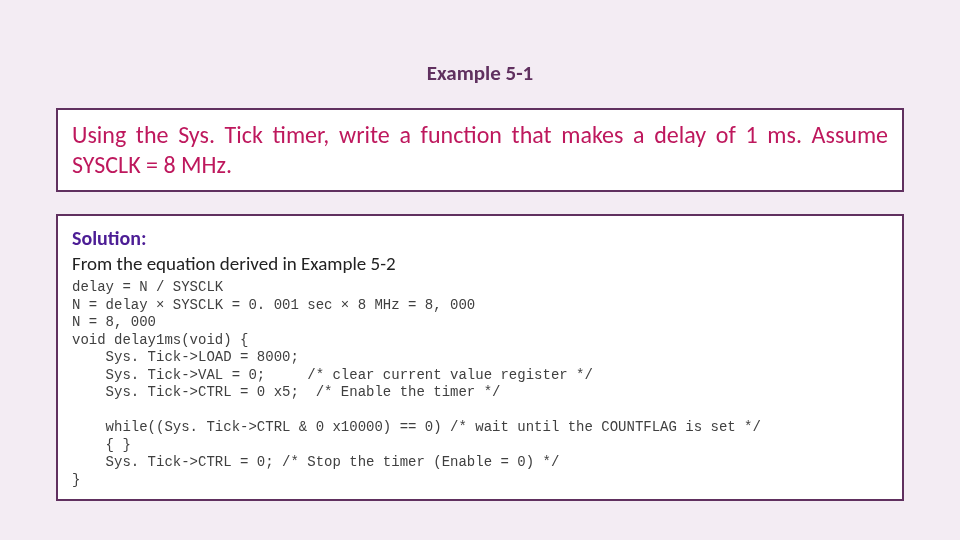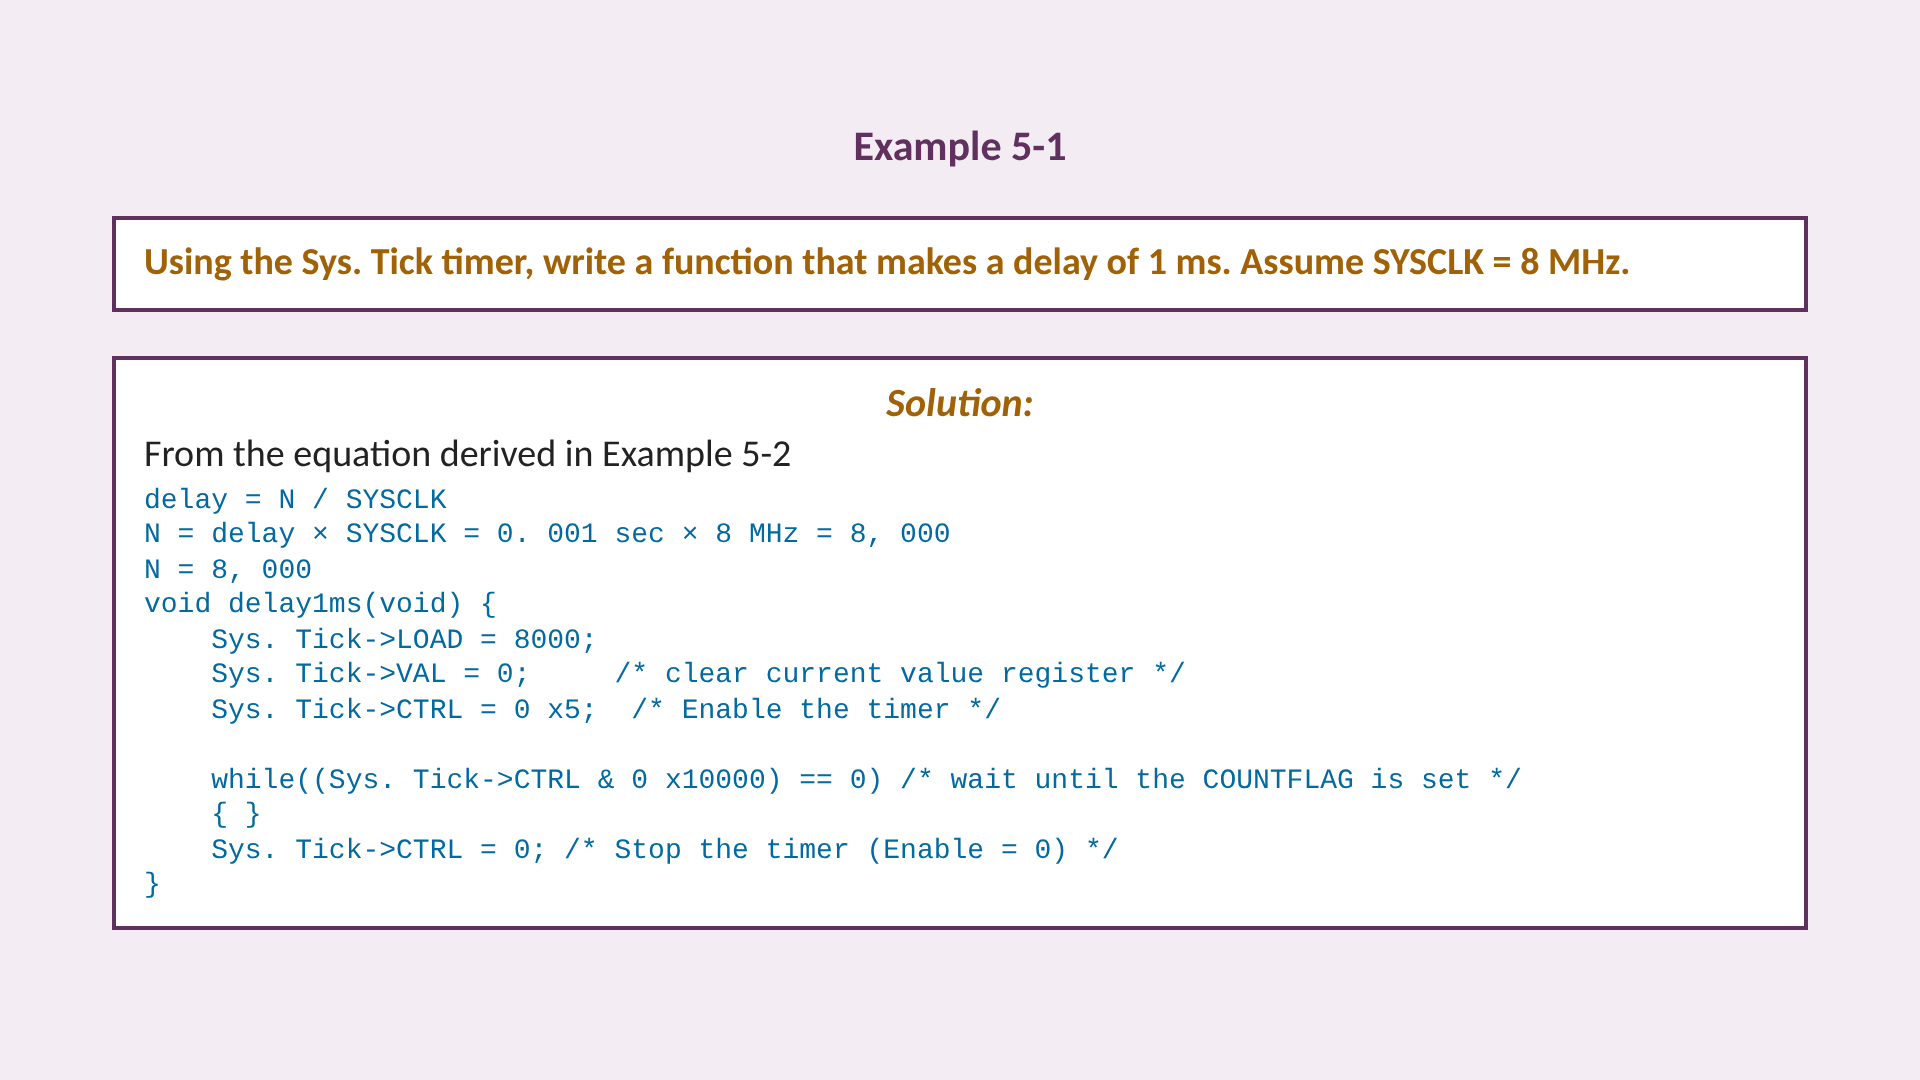--- a/index.html
+++ b/index.html
@@ -28,46 +28,44 @@
     border: 2px solid #60305f;
     background: #ffffff;
     padding: 10px 14px;
     box-sizing: border-box;
     width: 100%;
   }
   .box + .box {
     margin-top: 22px;
   }
   .prompt {
-    font-size: 19px;
-    font-weight: 700;
-    color: #a16207;
+    font-size: 24px;
+    font-weight: 400;
+    color: #be185d;
     text-align: justify;
     text-align-last: left;
     line-height: 1.25;
   }
   .solution-head {
-    text-align: center;
     font-weight: 700;
     font-size: 20px;
-    color: #a16207;
+    color: #4c1d95;
     margin-bottom: 2px;
-    font-style: italic;
   }
   .equation-ref {
     font-weight: 400;
     font-size: 19px;
     color: #222;
     margin-bottom: 4px;
   }
   .code {
     font-family: "Courier New", Courier, monospace;
     font-size: 14px;
     white-space: pre;
-    color: #0369a1;
+    color: #404040;
     line-height: 1.25;
   }
 </style>
 </head>
 <body>
 
 <div class="page">
 
   <div class="title">Example 5-1</div>
 

